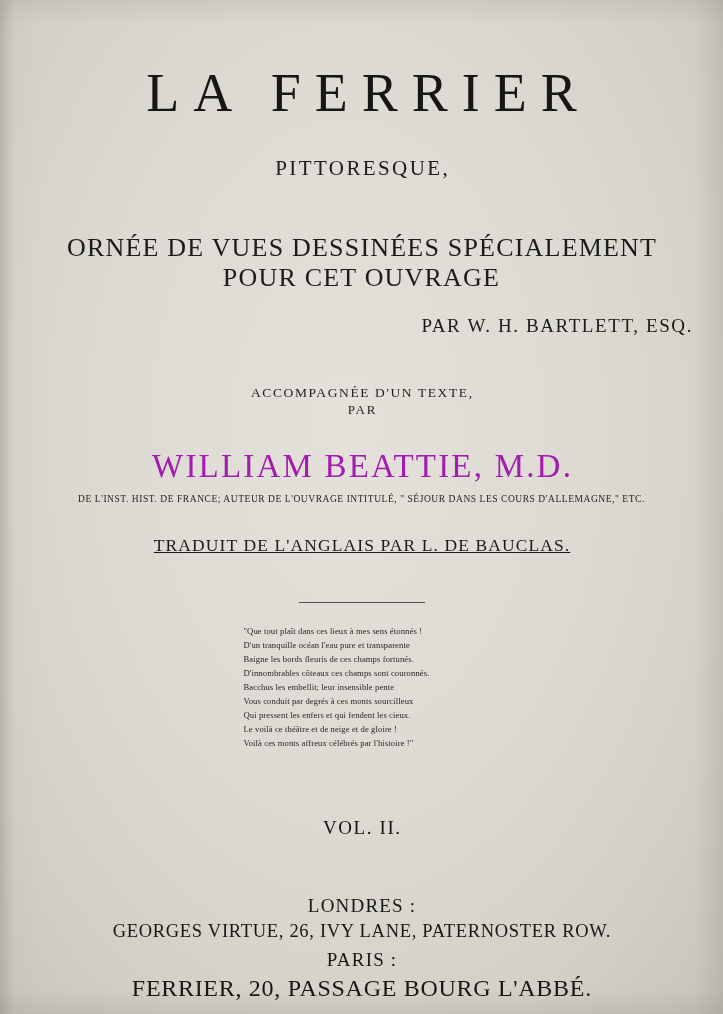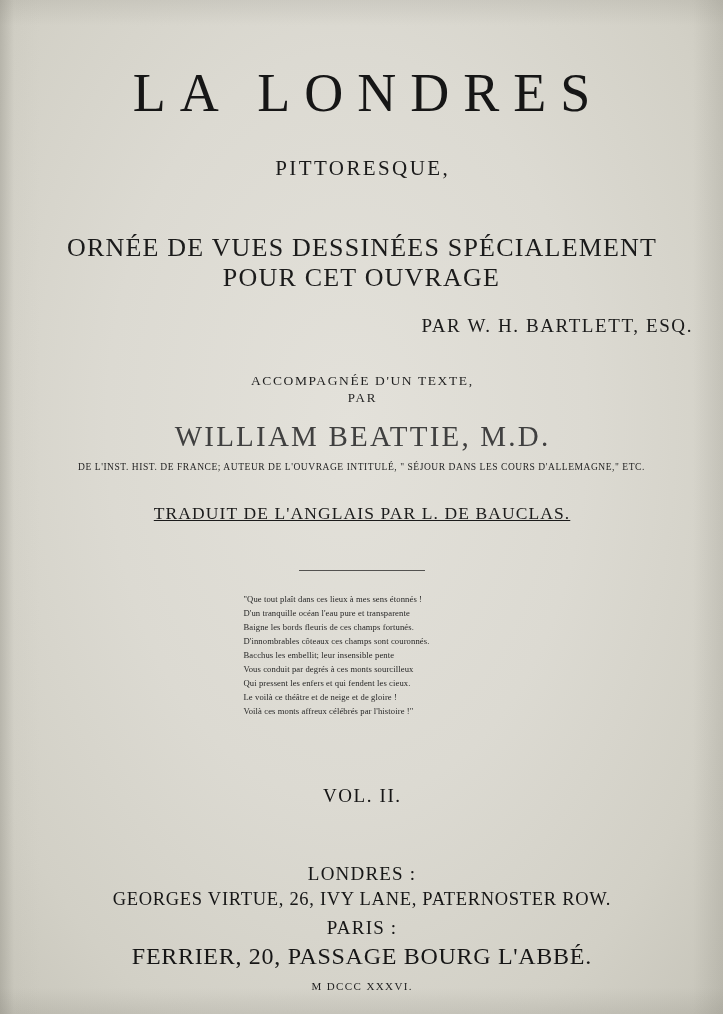--- a/index.html
+++ b/index.html
@@ -68,39 +68,39 @@
   }
   .line-par-bartlett {
     margin-top: 22px;
     font-size: 19px;
     letter-spacing: 1.6px;
     text-indent: 1.6px;
     color: #1b1b1b;
     text-align: right;
   }
   .line-accompagnee {
-    margin-top: 36px;
+    margin-top: 48px;
     font-size: 13.5px;
     letter-spacing: 1.6px;
     text-indent: 1.6px;
     color: #1f1f1f;
   }
   .line-par-small {
     margin-top: 1px;
     font-size: 13px;
     letter-spacing: 1.8px;
     text-indent: 1.8px;
     color: #1f1f1f;
   }
   .author-name {
-    margin-top: 14px;
-    font-size: 29px;
+    margin-top: 30px;
+    font-size: 33px;
     letter-spacing: 2.2px;
     text-indent: 2.2px;
-    color: #404040;
+    color: #a21caf;
   }
   .author-credentials {
     margin-top: 8px;
     font-size: 9.5px;
     letter-spacing: 0.55px;
     line-height: 1.42;
     color: #242424;
   }
   .line-traduit {
     margin-top: 29px;
@@ -171,21 +171,21 @@
     color: #1f1f1f;
   }
 </style>
 </head>
 <body>
 
 <div class="paper"></div>
 
 <div class="page">
 
-  <div class="center title-main">LA LONDRES</div>
+  <div class="center title-main">LA FERRIER</div>
 
   <div class="center title-sub">PITTORESQUE,</div>
 
   <div class="center line-ornee">ORNÉE DE VUES DESSINÉES SPÉCIALEMENT POUR CET OUVRAGE</div>
 
   <div class="center line-par-bartlett">PAR W. H. BARTLETT, ESQ.</div>
 
   <div class="center line-accompagnee">ACCOMPAGNÉE D'UN TEXTE,</div>
 
   <div class="center line-par-small">PAR</div>

